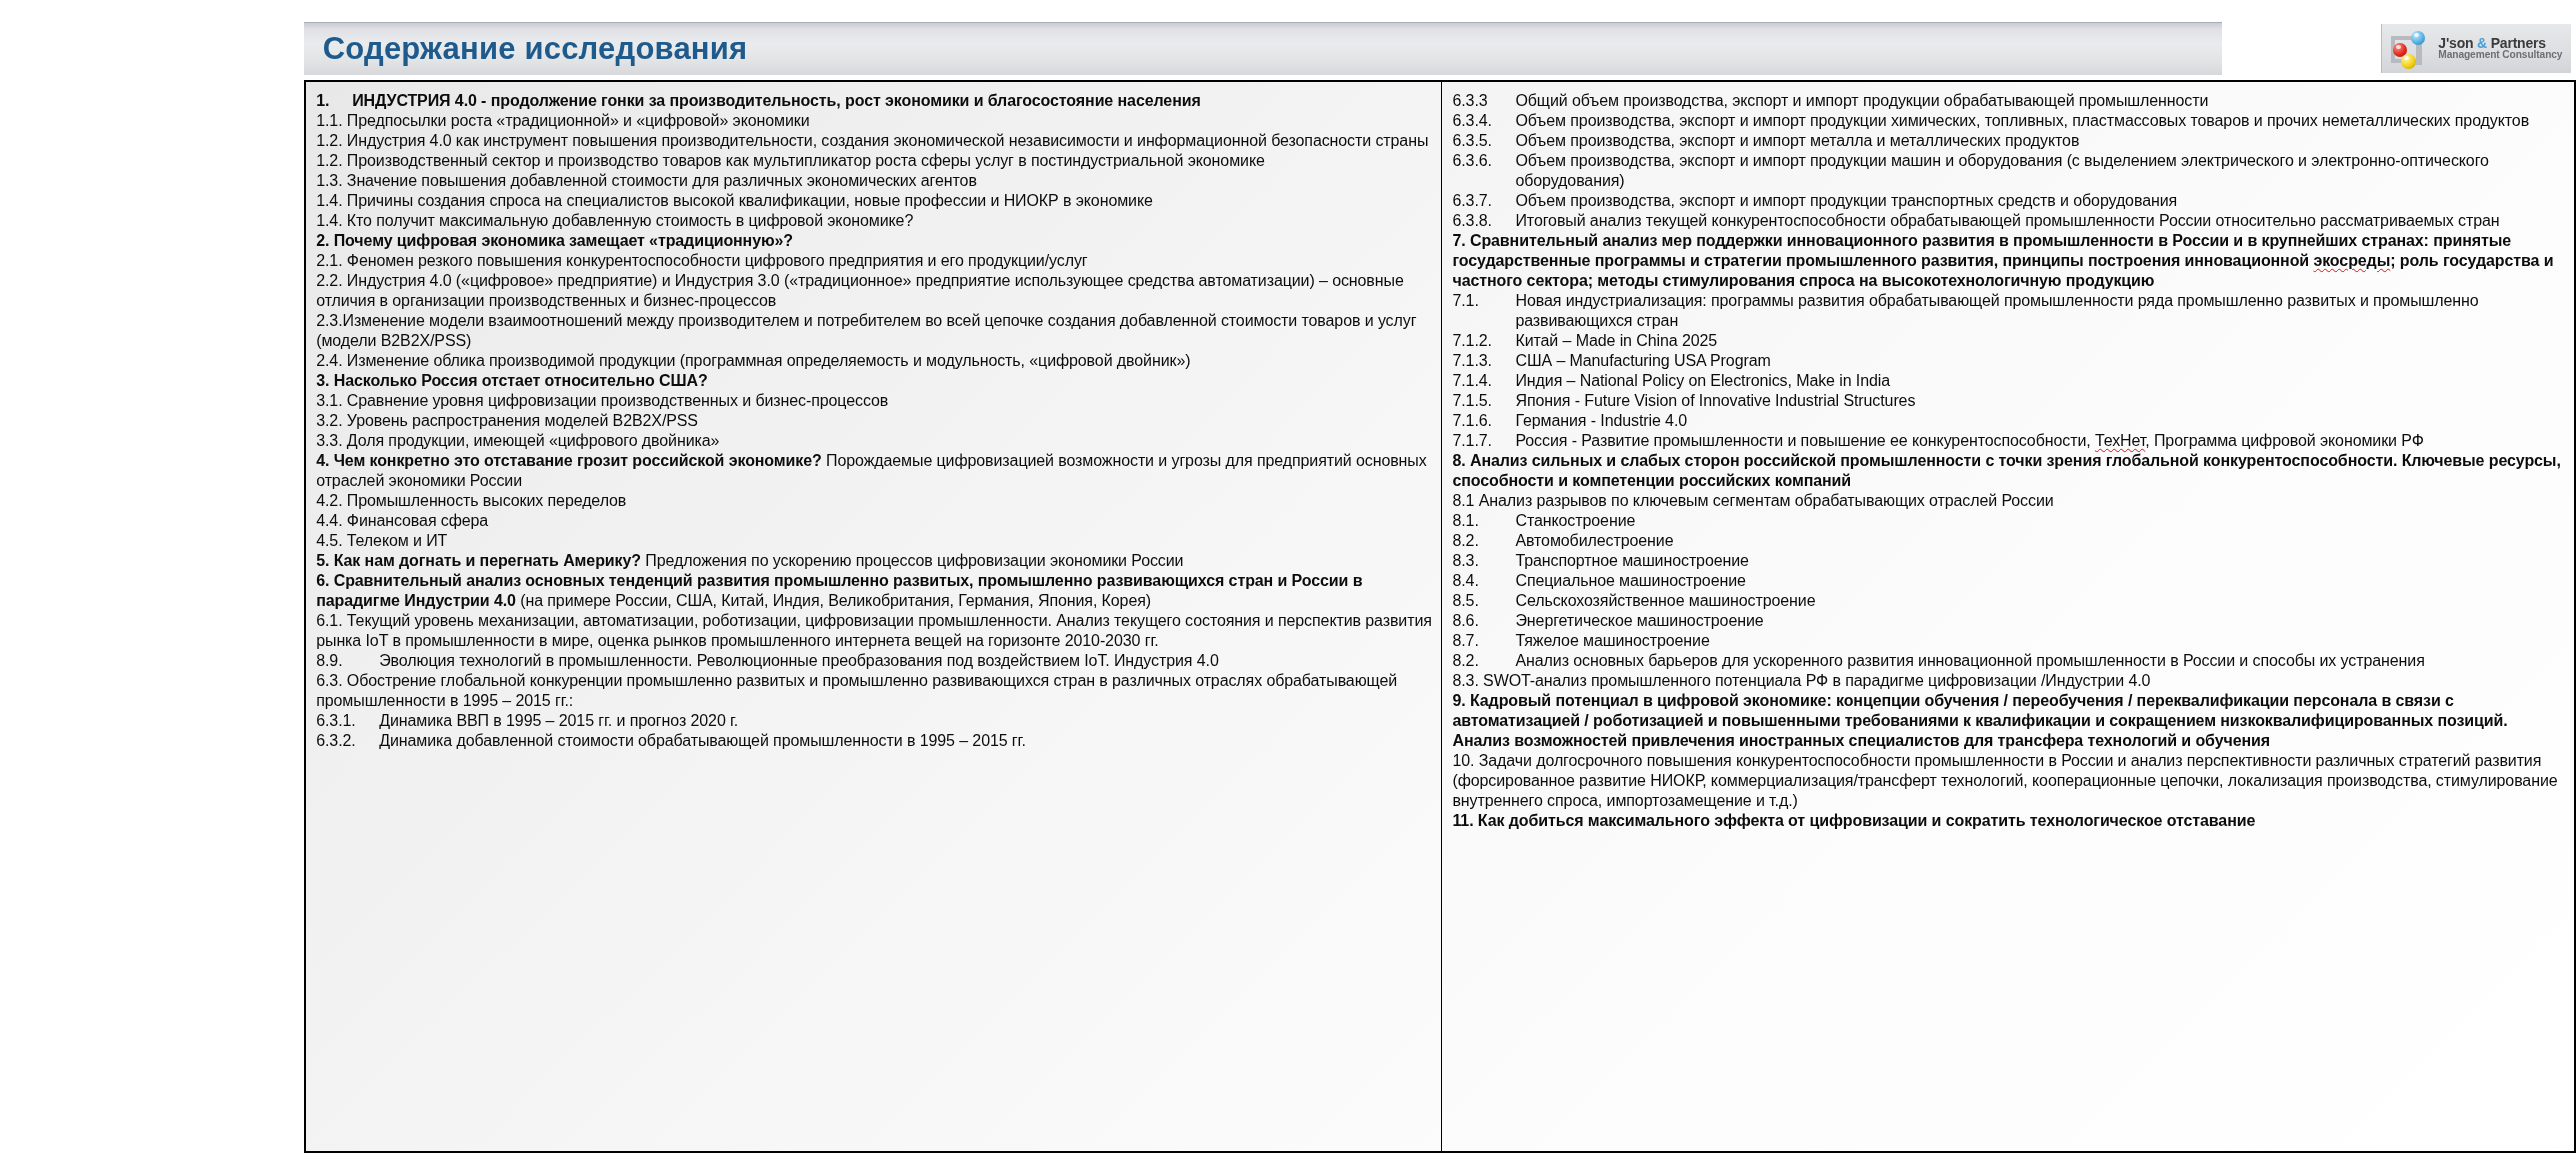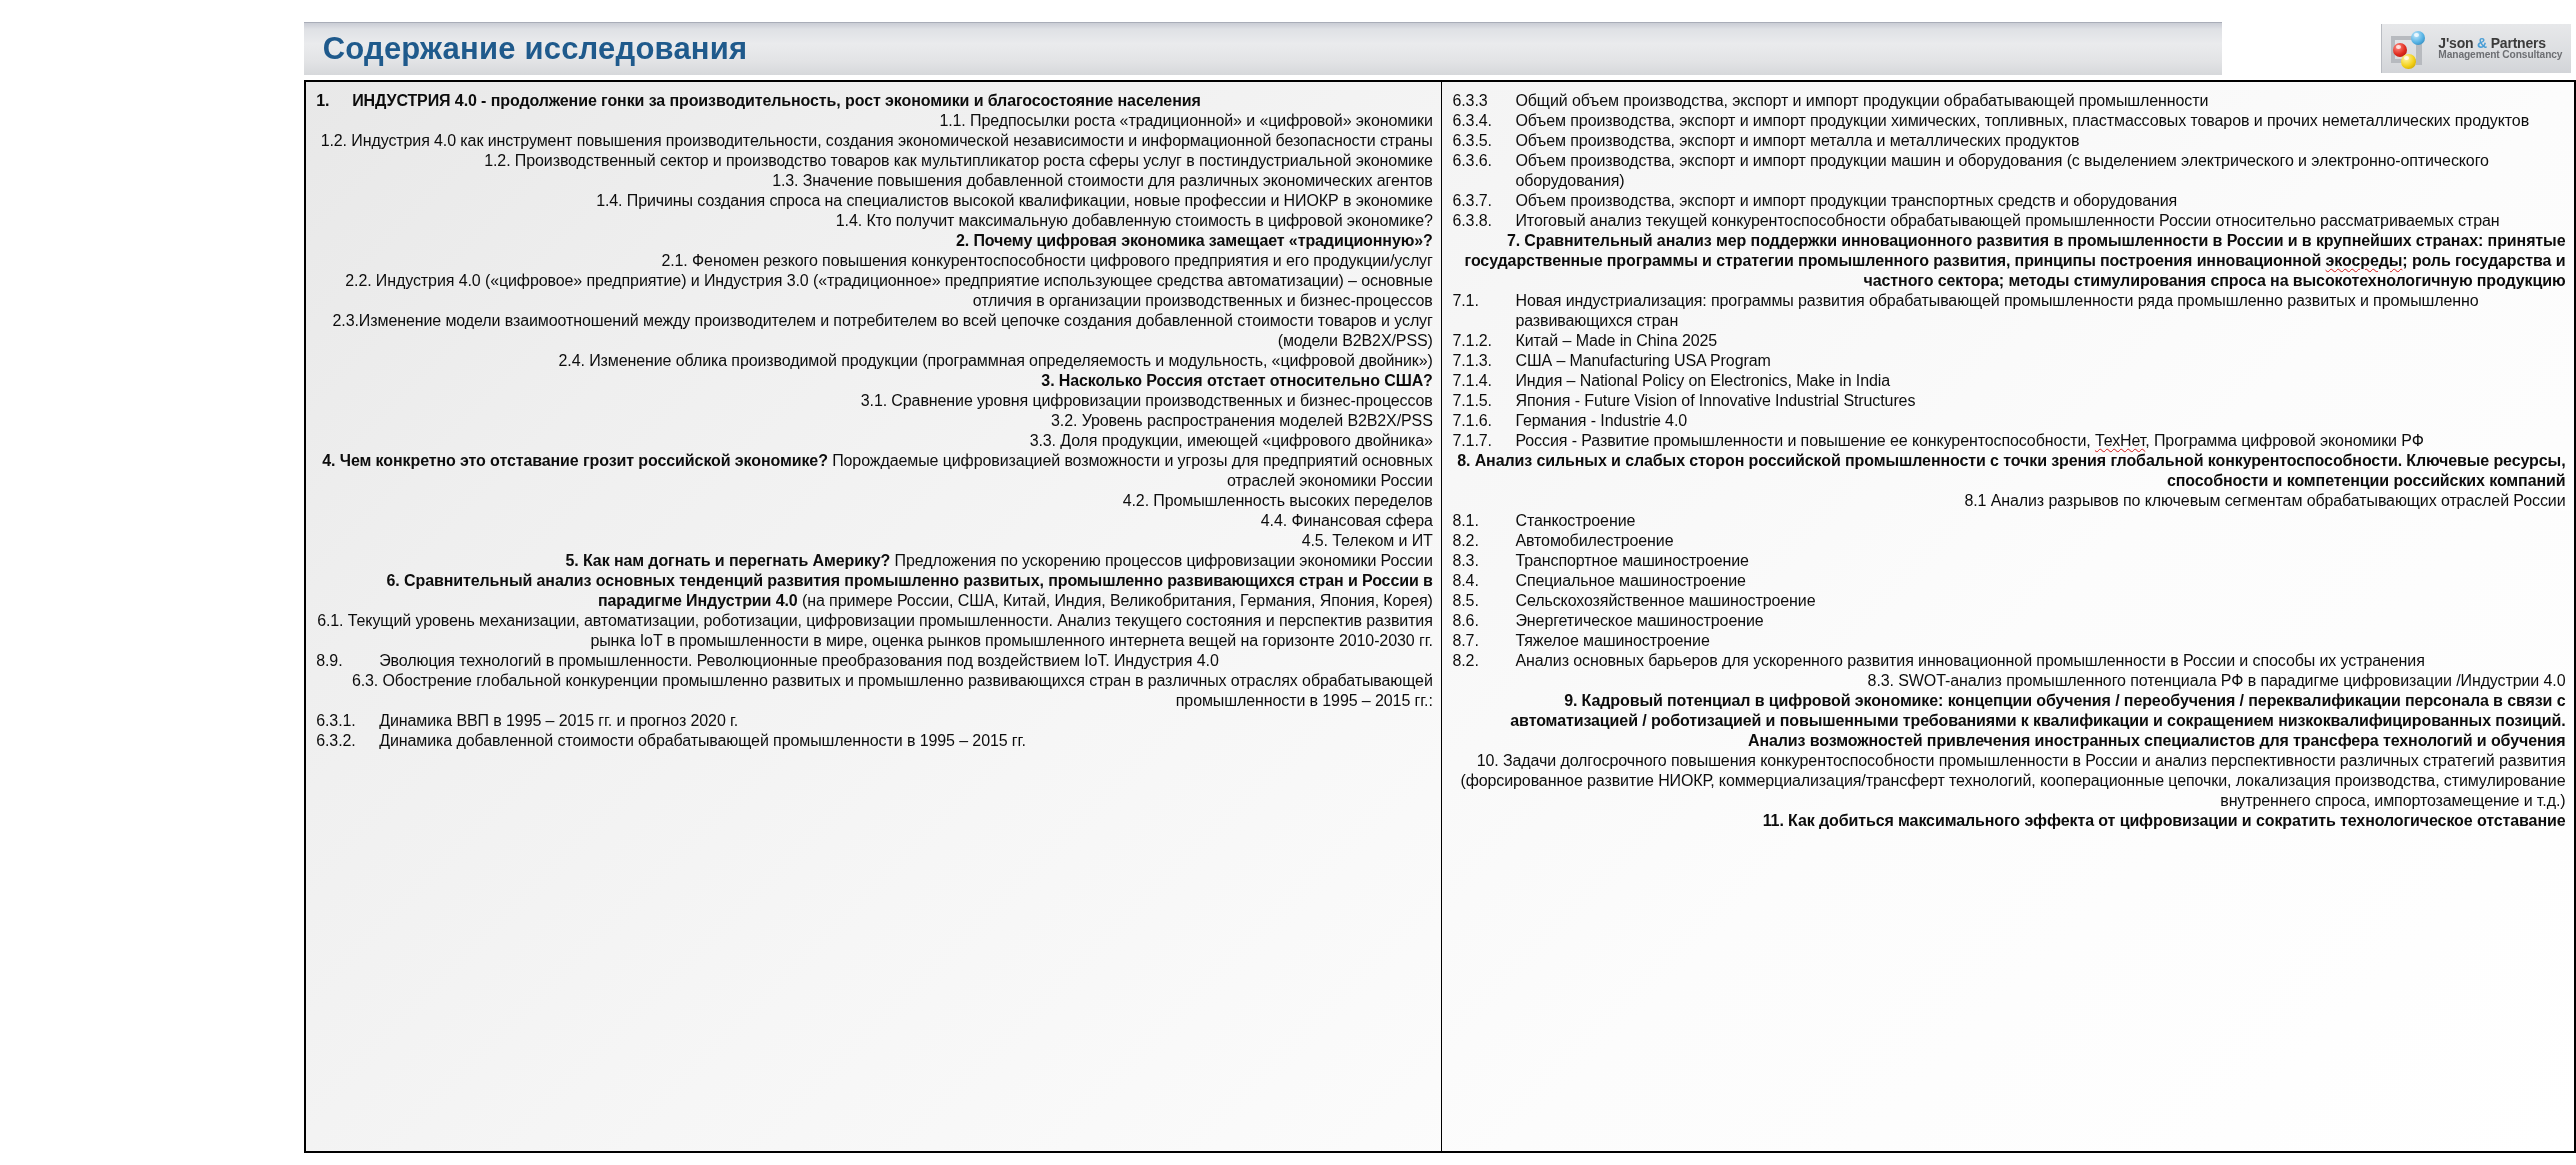--- a/index.html
+++ b/index.html
@@ -142,21 +142,20 @@
   }
   #col-left  { width: 50.1%; border-right: 1.7px solid #000000; }
   #col-right { width: 49.9%; }
 
   .line {
     font-size: 16px;
     color: #0c0c0c;
     line-height: 20px;
     white-space: nowrap;
     letter-spacing: -0.1px;
-    text-align: right;
   }
   .line.bold { font-weight: bold; }
   .line.wrap { white-space: normal; }
 
   
   .row {
     display: flex;
     font-size: 16px;
     line-height: 20px;
     color: #0c0c0c;

